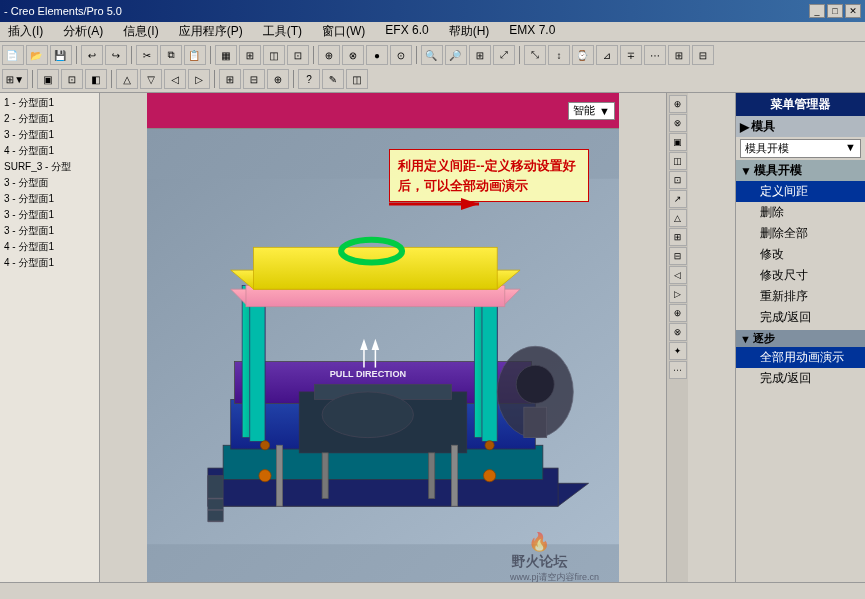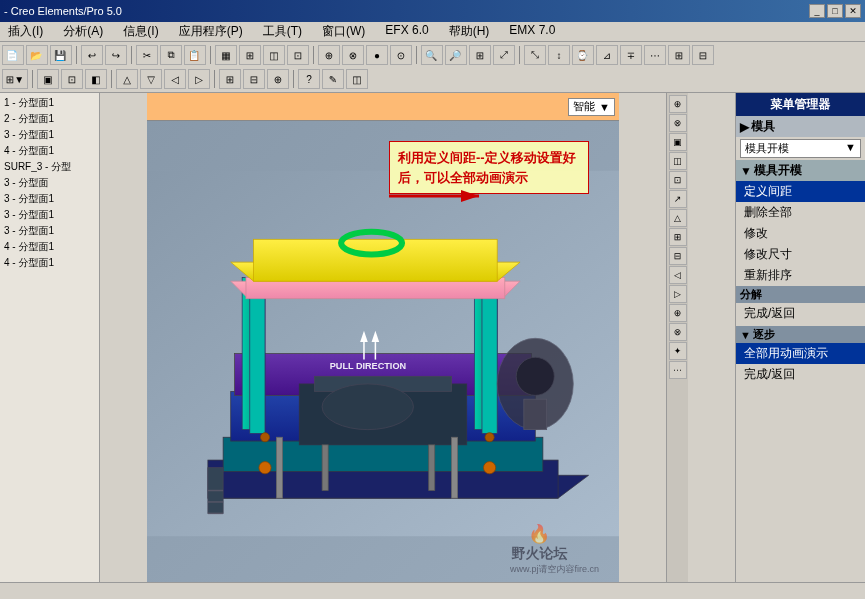--- a/index.html
+++ b/index.html
@@ -119,22 +119,22 @@
     
     #viewport {
       flex: 1;
       background: #7a8a99;
       position: relative;
       overflow: hidden;
     }
 
     
     #viewport-topbar {
-      height: 28px;
-      background: #fdba74;
+      height: 36px;
+      background: #be185d;
       border-bottom: 1px solid #888;
       display: flex;
       align-items: center;
       justify-content: flex-end;
       padding: 0 4px;
       gap: 4px;
     }
     #smart-select {
       height: 18px;
       background: white;
@@ -193,21 +193,21 @@
       background: #b0b8c0;
       padding: 2px 4px;
       font-size: 12px;
       font-weight: bold;
       display: flex;
       align-items: center;
       gap: 2px;
     }
 
     .menu-list-item {
-      padding: 2px 8px;
+      padding: 2px 24px;
       font-size: 12px;
       cursor: pointer;
       white-space: nowrap;
     }
     .menu-list-item.highlighted {
       background: #003399;
       color: white;
     }
 
     
@@ -531,28 +531,26 @@
         <span>▼</span>
       </div>
     </div>
 
     <div class="menu-section" style="background:#9aabb0;">
       <span>▼</span>
       <span>模具开模</span>
     </div>
 
     <div class="menu-list-item highlighted">定义间距</div>
+    <div class="menu-list-item">删除</div>
     <div class="menu-list-item">删除全部</div>
     <div class="menu-list-item">修改</div>
     <div class="menu-list-item">修改尺寸</div>
     <div class="menu-list-item">重新排序</div>
 
-    <div class="section-divider">
-      <span>分解</span>
-    </div>
     <div class="menu-list-item">完成/返回</div>
 
     <div class="section-divider" style="margin-top:2px;">
       <span>▼</span>
       <span>逐步</span>
     </div>
     <div class="menu-list-item highlighted">全部用动画演示</div>
     <div class="menu-list-item">完成/返回</div>
   </div>
 

